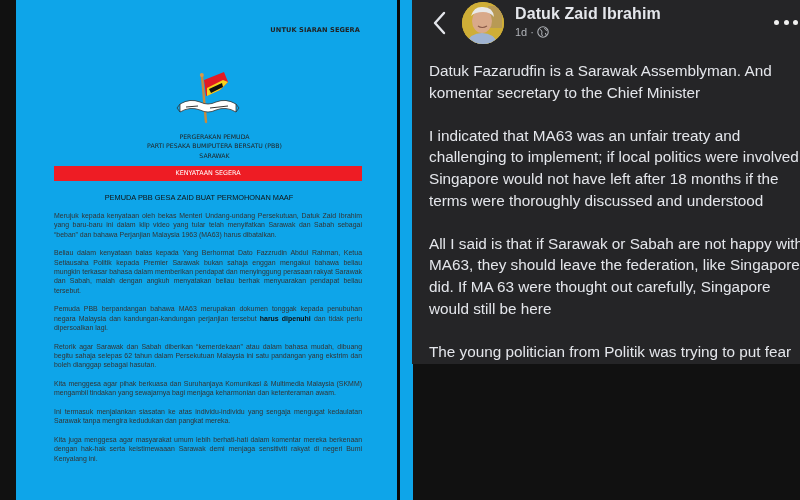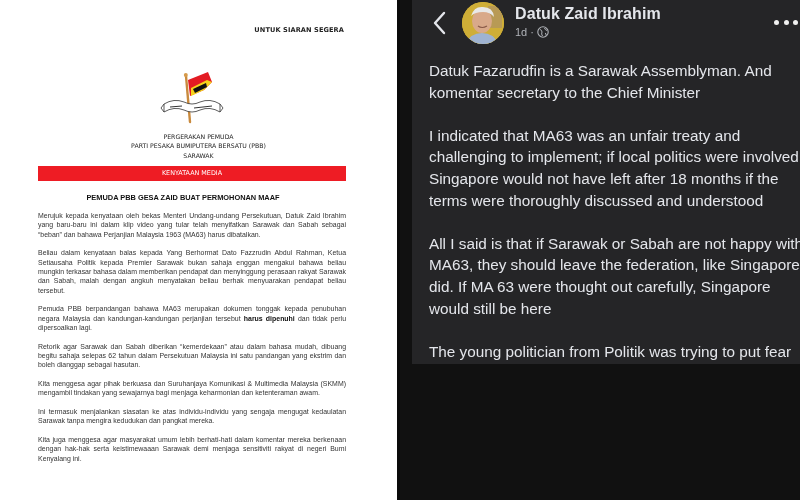--- a/index.html
+++ b/index.html
@@ -1,22 +1,22 @@
 <!DOCTYPE html>
 <html><head>
 <meta charset="utf-8">
 <style>
   * { box-sizing: border-box; margin: 0; padding: 0; }
   html, body { width: 800px; height: 500px; overflow: hidden; background: #111; }
   body { position: relative; font-family: "Liberation Sans", sans-serif; }
 
   
   .doc {
-    position: absolute; left: 0; top: 0; width: 397px; height: 500px;
-    background: #ffffff; color: #222; overflow: hidden;
+    position: absolute; left: 16px; top: 0; width: 397px; height: 500px;
+    background: #0ea5e9; color: #222; overflow: hidden;
   }
   .doc-tag {
     position: absolute; right: 53px; top: 26px;
     font-family: "DejaVu Sans", sans-serif; font-weight: bold; font-size: 6.6px; color: #222;
     letter-spacing: 0.1px;
   }
   .logo {
     position: absolute; left: 160px; top: 68px; width: 64px; height: 56px;
   }
   .org {
@@ -24,21 +24,21 @@
     font-family: "DejaVu Sans", sans-serif; font-size: 6.2px; color: #222; line-height: 9.4px;
     top: 132px;
   }
   .banner {
     position: absolute; left: 38px; top: 166px; width: 308px; height: 15px;
     background: #ee1c24; color: #fff; text-align: center;
     font-family: "DejaVu Sans", sans-serif; font-size: 6.4px; line-height: 15px;
   }
   .doc-title {
     position: absolute; left: 0; top: 193px; width: 366px; text-align: center;
-    font-weight: bold; font-size: 7.4px; color: #111;
+    font-weight: normal; font-size: 7.4px; color: #111;
   }
   .doc-body {
     position: absolute; left: 38px; top: 211px; width: 308px;
     font-size: 6.95px; line-height: 9.35px; color: #333; text-align: justify;
   }
   .doc-body p { margin-bottom: 9.3px; }
   .doc-body p b { color: #111; }
   .divider {
     position: absolute; left: 397px; top: 0; width: 3px; height: 500px; background: #0a0a0a;
   }
@@ -99,21 +99,21 @@
       <line x1="34" y1="40" x2="52" y2="38" stroke="#333" stroke-width="1"></line>
     </svg>
   </div>
 
   <div class="org">
     <div>PERGERAKAN PEMUDA</div>
     <div>PARTI PESAKA BUMIPUTERA BERSATU (PBB)</div>
     <div>SARAWAK</div>
   </div>
 
-  <div class="banner">KENYATAAN MEDIA</div>
+  <div class="banner">KENYATAAN SEGERA</div>
 
   <div class="doc-title">PEMUDA PBB GESA ZAID BUAT PERMOHONAN MAAF</div>
 
   <div class="doc-body">
     <p>Merujuk kepada kenyataan oleh bekas Menteri Undang-undang Persekutuan, Datuk Zaid Ibrahim yang baru-baru ini dalam klip video yang tular telah menyifatkan Sarawak dan Sabah sebagai “beban” dan bahawa Perjanjian Malaysia 1963 (MA63) harus dibatalkan.</p>
     <p>Beliau dalam kenyataan balas kepada Yang Berhormat Dato Fazzrudin Abdul Rahman, Ketua Setiausaha Politik kepada Premier Sarawak bukan sahaja enggan mengakui bahawa beliau mungkin terkasar bahasa dalam memberikan pendapat dan menyinggung perasaan rakyat Sarawak dan Sabah, malah dengan angkuh menyatakan beliau berhak menyuarakan pendapat beliau tersebut.</p>
     <p><span>Pemuda PBB berpandangan bahawa MA63 merupakan dokumen tonggak kepada penubuhan negara Malaysia dan kandungan-kandungan perjanjian tersebut </span><b>harus dipenuhi</b><span> dan tidak perlu dipersoalkan lagi.</span></p>
     <p>Retorik agar Sarawak dan Sabah diberikan “kemerdekaan” atau dalam bahasa mudah, dibuang begitu sahaja selepas 62 tahun dalam Persekutuan Malaysia ini satu pandangan yang ekstrim dan boleh dianggap sebagai hasutan.</p>
     <p>Kita menggesa agar pihak berkuasa dan Suruhanjaya Komunikasi &amp; Multimedia Malaysia (SKMM) mengambil tindakan yang sewajarnya bagi menjaga keharmonian dan ketenteraman awam.</p>
     <p>Ini termasuk menjalankan siasatan ke atas individu-individu yang sengaja mengugat kedaulatan Sarawak tanpa mengira kedudukan dan pangkat mereka.</p>

